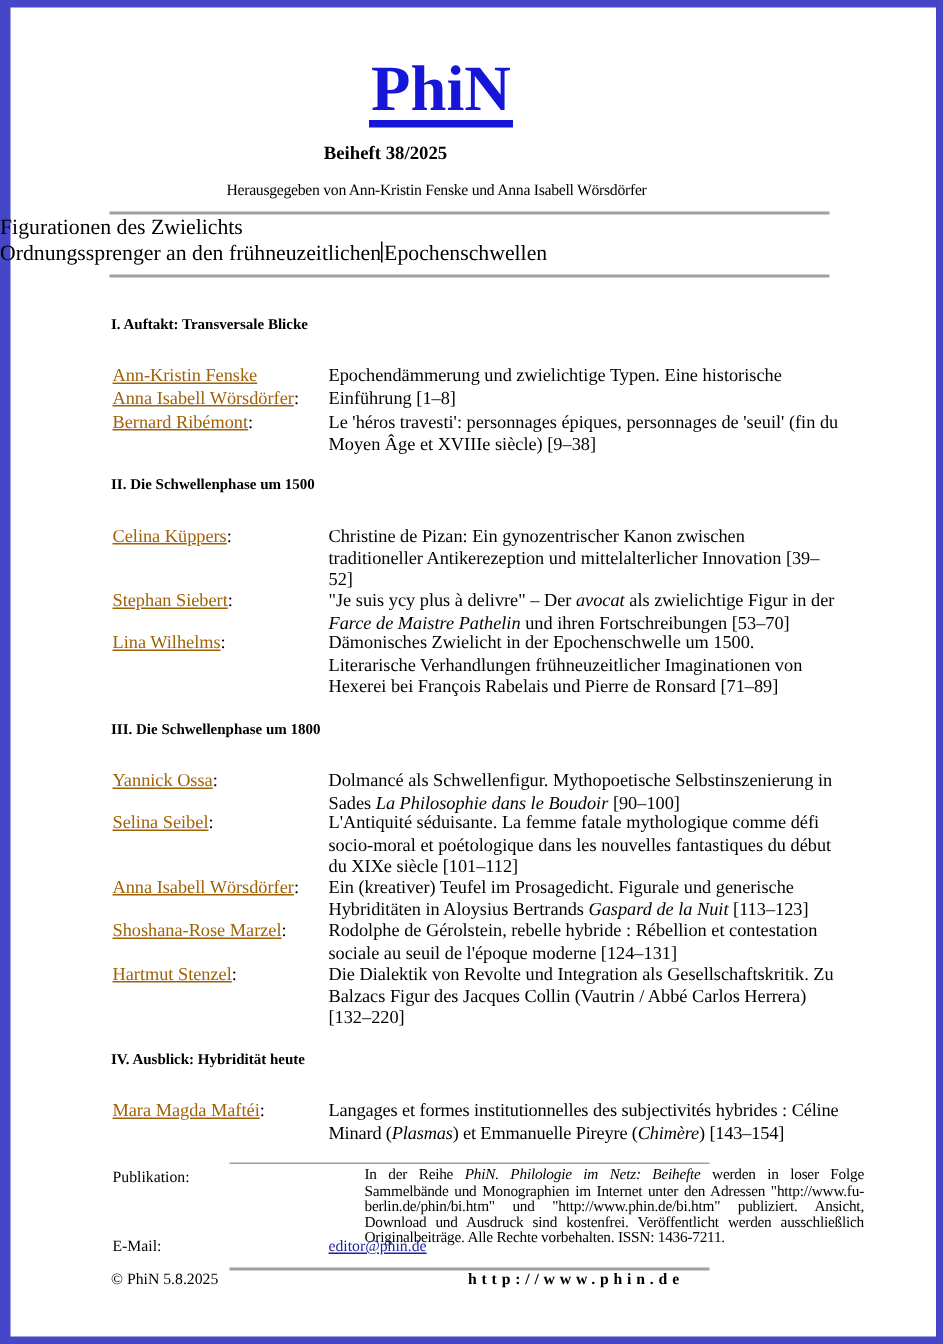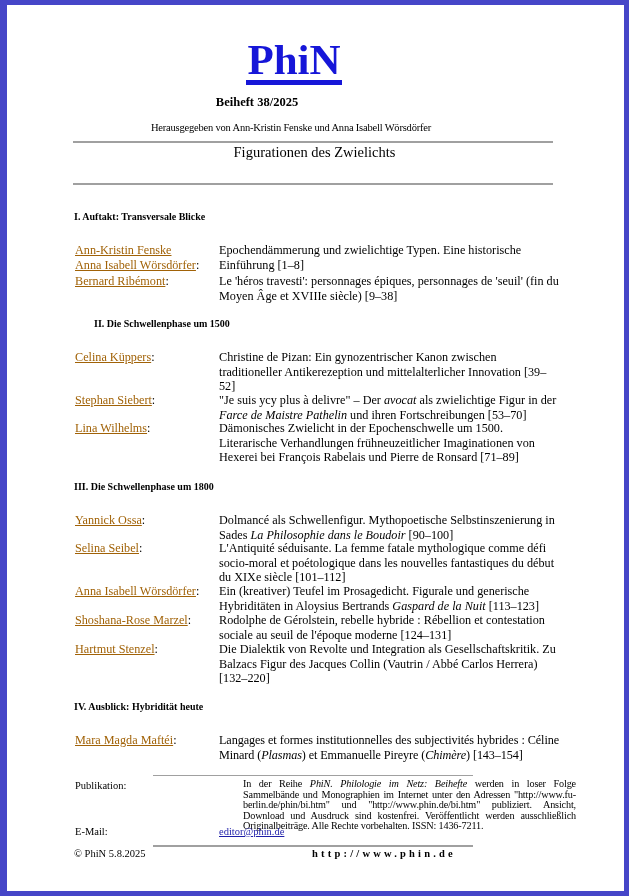--- a/index.html
+++ b/index.html
@@ -6,21 +6,21 @@
   body { width:629px; height:896px; position:relative; overflow:hidden; font-family:"Liberation Serif", serif; color:#000; }
   .frame { position:absolute; left:0; top:0; width:629px; height:896px; box-sizing:border-box;
            border-top:5px solid #4646c8; border-left:7px solid #4646c8; border-right:5px solid #4646c8; border-bottom:5px solid #4646c8; }
   .abs { position:absolute; }
   .logo { left:0; width:588px; top:40px; text-align:center; }
   .logo a { font-family:"Liberation Serif", serif; font-weight:bold; font-size:43px; color:#1616d8; text-decoration:none;
             display:inline-block; line-height:40px; border-bottom:5px solid #1616d8; padding:0 1px; letter-spacing:0px; }
   .issue { left:0; width:514px; top:95px; text-align:center; font-weight:bold; font-size:12.5px; }
   .editors { left:0; width:582px; top:122px; text-align:center; font-size:10.5px; letter-spacing:-0.2px; }
   .hr { position:absolute; height:2px; background:#a0a0a0; }
-  .title { left:0; width:629px; top:144px; text-align:center; font-size:14.5px; line-height:17px; }
+  .title { left:0; width:629px; top:144px; text-align:left; font-size:14.5px; line-height:17px; }
   .cursor { display:inline-block; width:1px; height:14px; background:#000; vertical-align:-2px; margin-right:1px; }
   .section-h { left:74px; font-weight:bold; font-size:10px; }
   .entry { position:absolute; left:75px; width:480px; font-size:12.2px; line-height:14.5px; }
   .entry .authors { position:absolute; left:0; top:0; width:145px; }
   .entry .authors a { color:#a16207; text-decoration:underline; }
   .entry .desc { position:absolute; left:144px; top:0; width:340px; }
   .entry .desc i { font-style:italic; }
   .foot-label { font-size:10.5px; }
   .pubtext { left:219px; top:779px; width:333px; font-size:10.2px; line-height:10.5px; letter-spacing:-0.15px; text-align:justify;margin-left:24px; }
   .mail { left:219px; top:826px; font-size:10.5px; }
@@ -34,34 +34,35 @@
 <div class="frame"></div>
 
 <div class="abs logo">
   <a>PhiN</a>
 </div>
 <div class="abs issue">Beiheft 38/2025</div>
 <div class="abs editors">Herausgegeben von Ann-Kristin Fenske und Anna Isabell Wörsdörfer</div>
 <div class="hr" style="left:73px; top:141px; width:480px;"></div>
 <div class="abs title">
   <div>Figurationen des Zwielichts</div>
+  <div><span>Ordnungssprenger an den frühneuzeitlichen</span><span class="cursor"></span><span>Epochenschwellen</span></div>
 </div>
 <div class="hr" style="left:73px; top:183px; width:480px;"></div>
 
 <div class="abs section-h" style="top:211px;">I. Auftakt: Transversale Blicke</div>
 <div class="entry" style="top:243px;">
   <div class="authors"><a>Ann-Kristin Fenske</a><br><a>Anna Isabell Wörsdörfer</a>:</div>
   <div class="desc">Epochendämmerung und zwielichtige Typen. Eine historische Einführung [1–8]</div>
 </div>
 <div class="entry" style="top:274px;">
   <div class="authors"><a>Bernard Ribémont</a>:</div>
   <div class="desc">Le 'héros travesti': personnages épiques, personnages de 'seuil' (fin du Moyen Âge et XVIIIe siècle) [9–38]</div>
 </div>
 
-<div class="abs section-h" style="top:318px;margin-left:20px;">II. Die Schwellenphase um 1500</div>
+<div class="abs section-h" style="top:318px;">II. Die Schwellenphase um 1500</div>
 <div class="entry" style="top:350px;">
   <div class="authors"><a>Celina Küppers</a>:</div>
   <div class="desc">Christine de Pizan: Ein gynozentrischer Kanon zwischen traditioneller Antikerezeption und mittelalterlicher Innovation [39–52]</div>
 </div>
 <div class="entry" style="top:393px;">
   <div class="authors"><a>Stephan Siebert</a>:</div>
   <div class="desc"><span>"Je suis ycy plus à delivre" – Der </span><i>avocat</i><span> als zwielichtige Figur in der </span><i>Farce de Maistre Pathelin</i><span> und ihren Fortschreibungen [53–70]</span></div>
 </div>
 <div class="entry" style="top:421px;">
   <div class="authors"><a>Lina Wilhelms</a>:</div>

